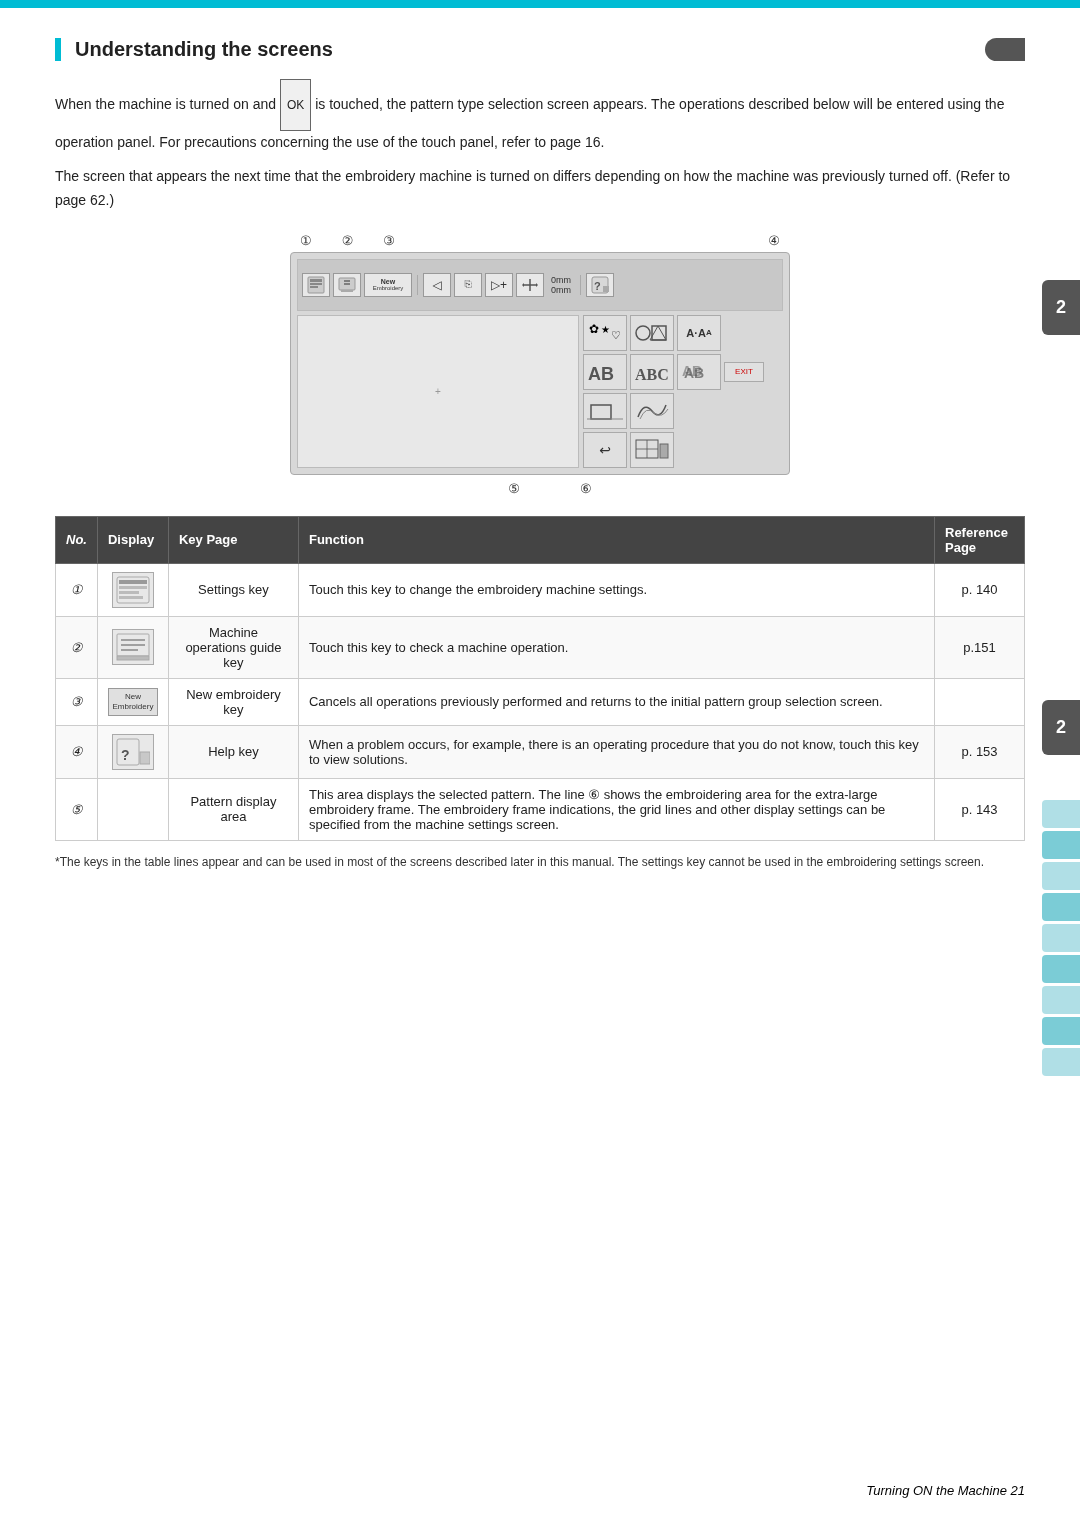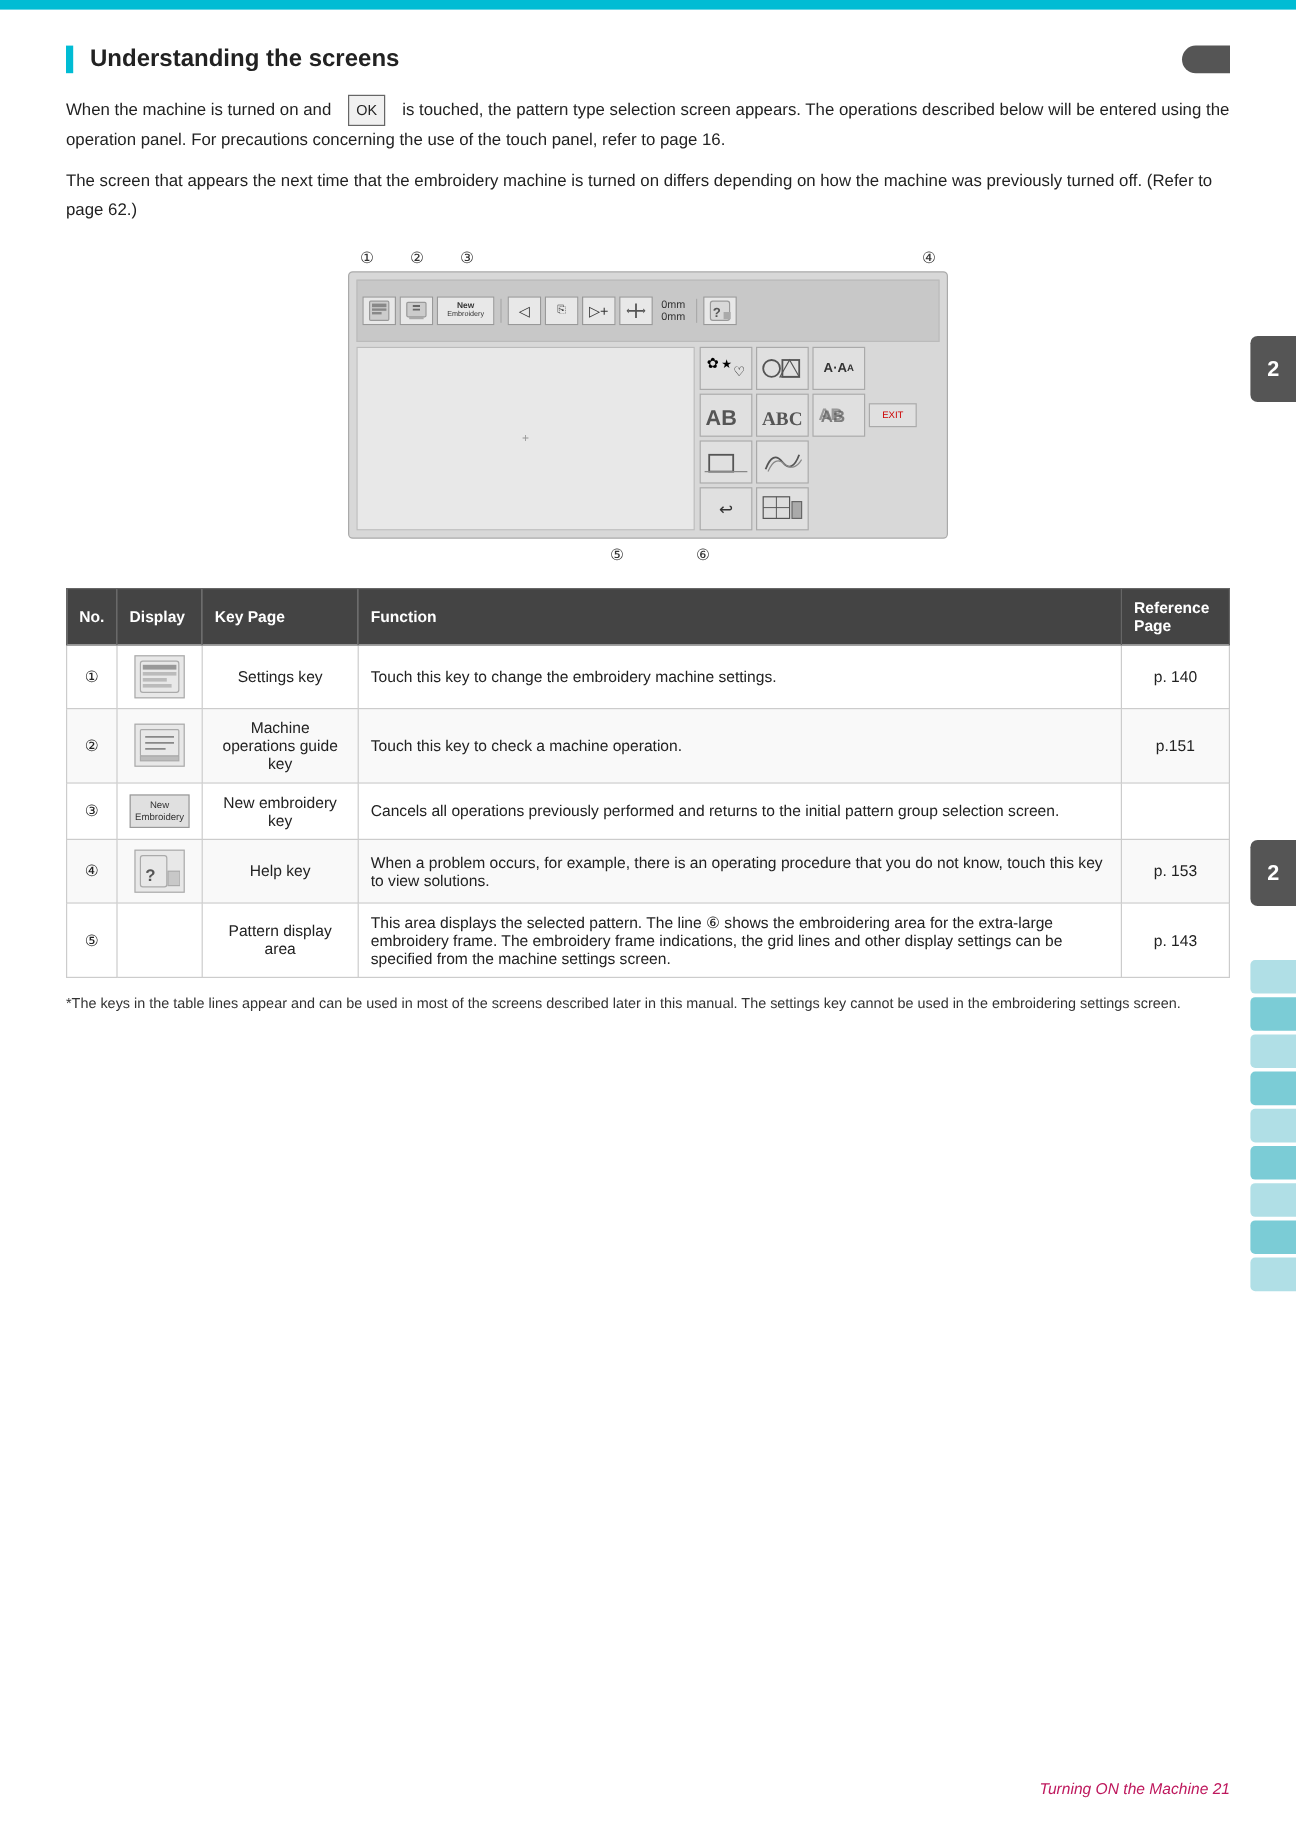--- a/index.html
+++ b/index.html
@@ -53,25 +53,25 @@
     .intro-text {
       font-size: 14px;
       line-height: 1.7;
       color: #222;
       margin-bottom: 10px;
     }
 
     .ok-button-inline {
       display: inline-block;
       border: 1px solid #666;
-      padding: 2px 6px;
+      padding: 15px 6px;
       font-size: 12px;
       background: #f0f0f0;
       vertical-align: middle;
-      margin: 0 10px;
+      margin: 0 0;
     }
 
     
     .screen-diagram {
       display: flex;
       flex-direction: column;
       align-items: center;
       margin: 20px 0 10px 0;
     }
 
@@ -243,21 +243,21 @@
     }
 
     .info-table tr:nth-child(even) td {
       background: #f9f9f9;
     }
 
     .info-table tr:nth-child(odd) td {
       background: #fff;
     }
 
-    .col-no { width: 40px; text-align: center; }
+    .col-no { width: 40px; text-align: center; font-style: italic; }
     .col-display { width: 70px; text-align: center; }
     .col-keyname { width: 130px; text-align: center; }
     .col-function { width: auto; }
     .col-ref { width: 90px; text-align: center; }
 
     .display-icon {
       width: 42px;
       height: 36px;
       background: #e8e8e8;
       border: 1px solid #aaa;
@@ -287,21 +287,21 @@
       color: #333;
       margin-top: 12px;
       line-height: 1.6;
     }
 
     .page-footer {
       position: absolute;
       bottom: 30px;
       right: 55px;
       font-size: 13px;
-      color: #be185d;
+      color: #000000;
       font-style: italic;
       margin-top: 18px;
     }
 
     
     .chapter-badge {
       position: absolute;
       right: 0;
       top: 280px;
       width: 38px;

